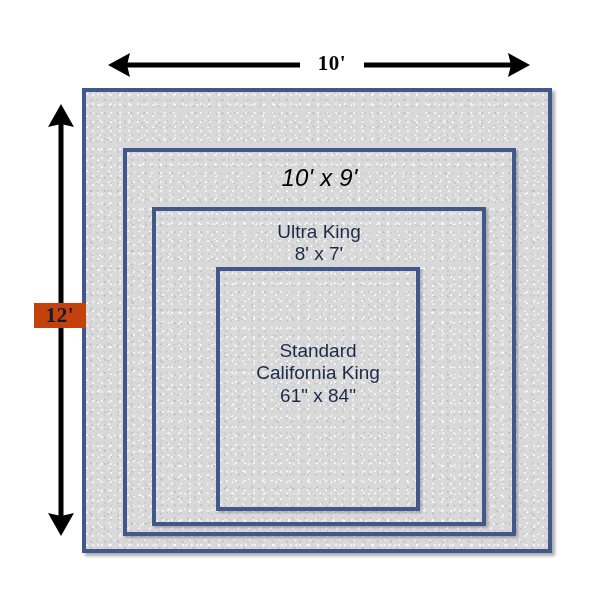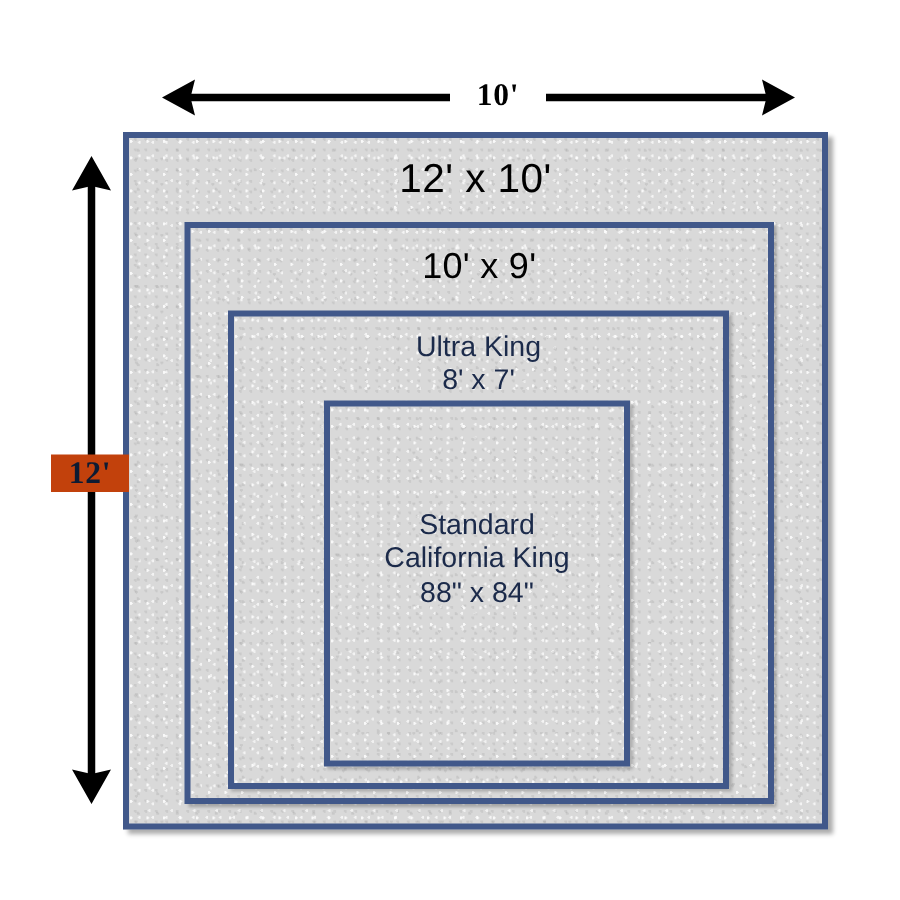--- a/index.html
+++ b/index.html
@@ -96,20 +96,21 @@
     color: #000000;
     letter-spacing: 0.3px;
   }
   .label-second {
     left: 123px;
     top: 164px;
     width: 393px;
     font-size: 24px;
     color: #000000;
     letter-spacing: 0.2px;
+    font-style: italic;
   }
   .label-third {
     left: 152px;
     top: 221px;
     width: 334px;
     font-size: 19px;
     color: #1b2a4a;
   }
   .label-inner {
     left: 216px;
@@ -173,30 +174,29 @@
 </head>
 <body>
 
 <div id="stage">
 
   <div class="box box-outer"></div>
   <div class="box box-second"></div>
   <div class="box box-third"></div>
   <div class="box box-inner"></div>
 
-  <div class="label label-outer">12' x 10'</div>
 
   <div class="label label-second">10' x 9'</div>
 
   <div class="label label-third">Ultra King
 8' x 7'</div>
 
   <div class="label label-inner">Standard
 California King
-88" x 84"</div>
+61" x 84"</div>
 
   <div class="dim dim-h">
     <svg width="422" height="30" viewBox="0 0 422 30">
       <line x1="16" y1="15" x2="406" y2="15" stroke="#000000" stroke-width="5" stroke-linecap="butt"></line>
       <polygon points="0,15 22,3 19,15 22,27" fill="#000000"></polygon>
       <polygon points="422,15 400,3 403,15 400,27" fill="#000000"></polygon>
     </svg>
   </div>
   <div class="dim-label dim-label-h">10'</div>
 

